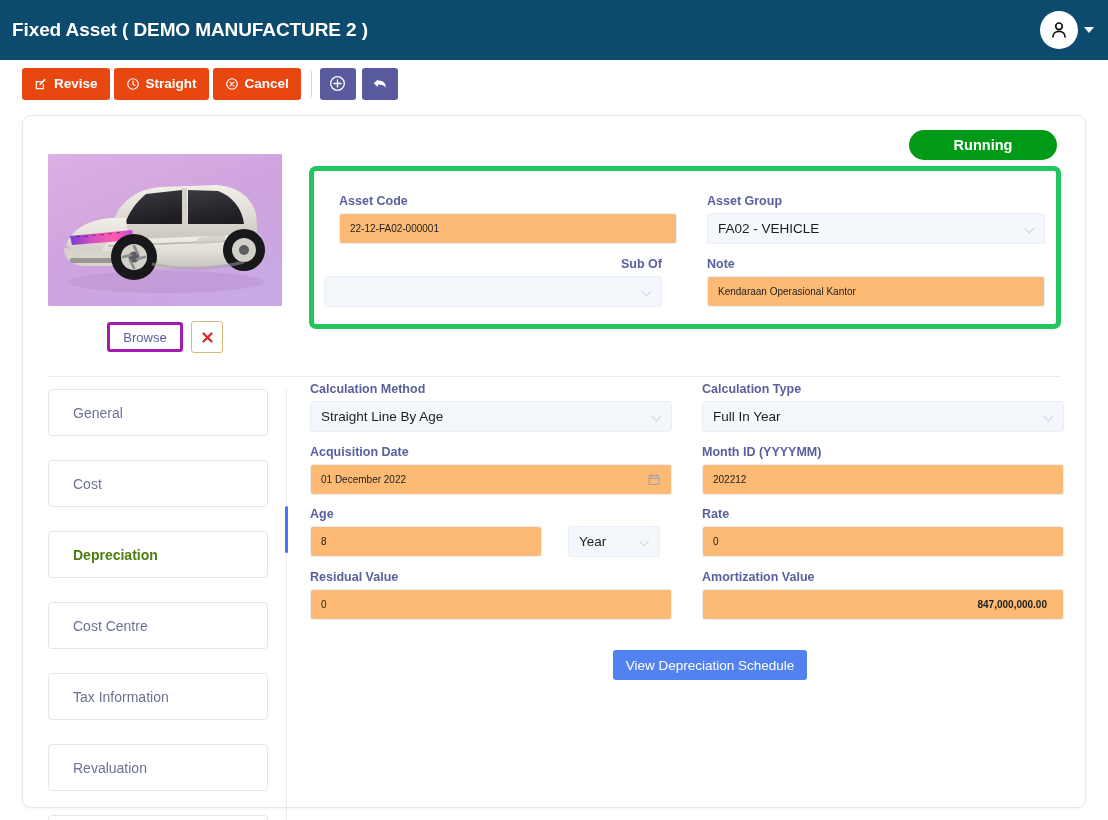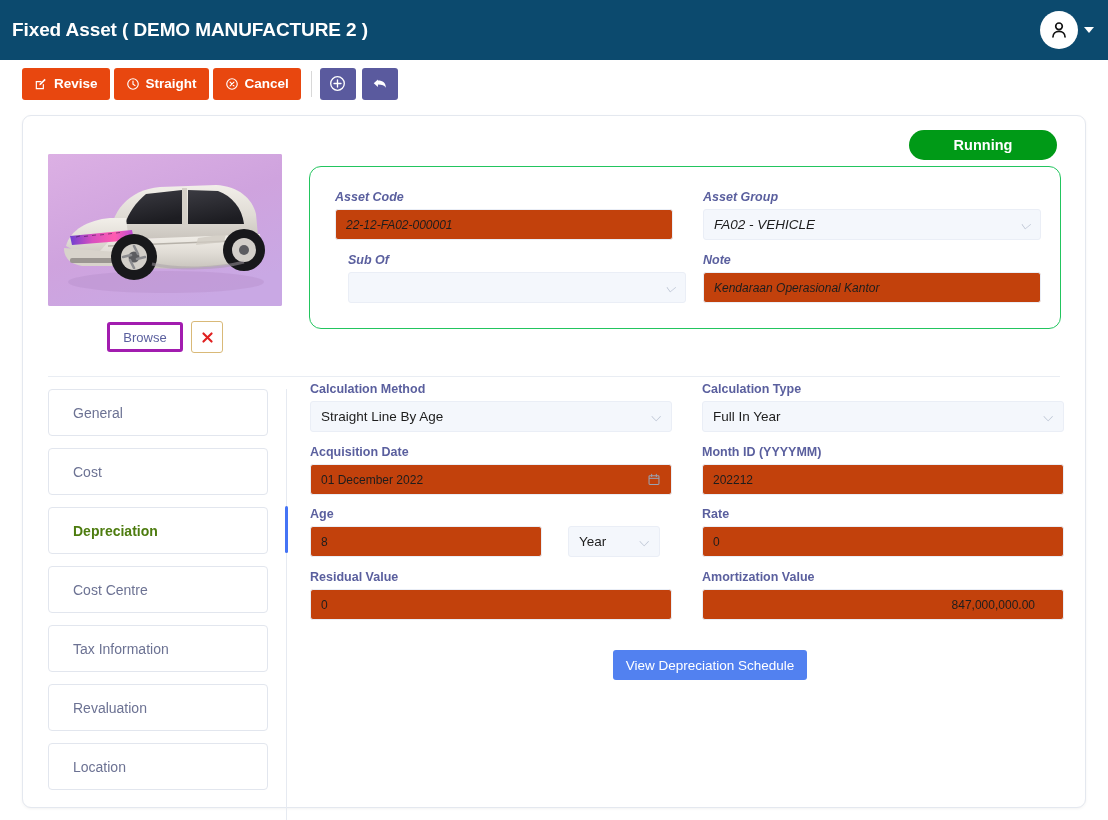--- a/index.html
+++ b/index.html
@@ -134,48 +134,47 @@
     border-radius: 3px;
     display: flex; align-items: center; justify-content: center;
     cursor: pointer;
   }
   .btn-remove svg { display: block; }
 
   .info-panel {
     position: absolute;
     left: 286px; top: 50px;
     width: 752px; height: 163px;
-    border: 1px solid #22c55e;
-    border-radius: 12px;
-    background: #ffffff;
-    font-style: italic;
+    border: 5px solid #22c55e;
+    border-radius: 7px;
+    background: #ffffff;
   }
 
   
   .fld-label {
     font-size: 12.5px;
     font-weight: bold;
     color: #5A5F9E;
     margin-bottom: 5px;
     display: block;
     white-space: nowrap;
   }
   .fld-input {
     height: 31px;
-    background: #c2410c;
+    background: #fdba74;
     border: 1px solid #eaeef6;
     border-radius: 3px;
     font-family: "Liberation Sans", sans-serif;
-    font-size: 12px;
+    font-size: 10px;
     color: #1d1d1d;
     padding: 0 10px;
     width: 100%;
     display: flex; align-items: center;
   }
-  .fld-input.num-right { justify-content: flex-end; padding-right: 28px; font-weight: normal; }
+  .fld-input.num-right { justify-content: flex-end; padding-right: 16px; font-weight: bold; }
   .fld-select {
     height: 31px;
     background: #F4F7FC;
     border: 1px solid #eaeef6;
     border-radius: 3px;
     font-size: 13.5px;
     color: #1d1d1d;
     padding: 0 10px;
     width: 100%;
     display: flex; align-items: center; justify-content: space-between;
@@ -186,21 +185,21 @@
     font-size: 13px;
     line-height: 1;
     margin-left: 8px;
     user-select: none;
   }
   .cal-icon { margin-left: 8px; display: flex; align-items: center; }
 
   
   .ip-f1 { position: absolute; left: 25px;  top: 23px;  width: 338px; }
   .ip-f2 { position: absolute; left: 393px; top: 23px;  width: 338px; }
-  .ip-f3 { position: absolute; left: 38px;  top: 86px;  width: 338px; }
+  .ip-f3 { position: absolute; left: 10px;  top: 86px;  width: 338px; text-align: right; }
   .ip-f4 { position: absolute; left: 393px; top: 86px;  width: 338px; }
 
   
   .hr-main {
     position: absolute; left: 25px; top: 260px;
     width: 1012px; height: 1px;
     background: #e9edf3;
   }
 
   
@@ -210,21 +209,21 @@
   }
   .tab {
     height: 47px;
     border: 1px solid #e2e6ee;
     border-radius: 4px;
     background: #ffffff;
     display: flex; align-items: center;
     padding-left: 24px;
     font-size: 14px;
     color: #6C7293;
-    margin-bottom: 12px;
+    margin-bottom: 24px;
     cursor: pointer;
   }
   .tab.active {
     color: #4d7c0f;
     font-weight: bold;
   }
   .tabs-divider {
     position: absolute;
     left: 263px; top: 273px;
     width: 1px; height: 517px;

